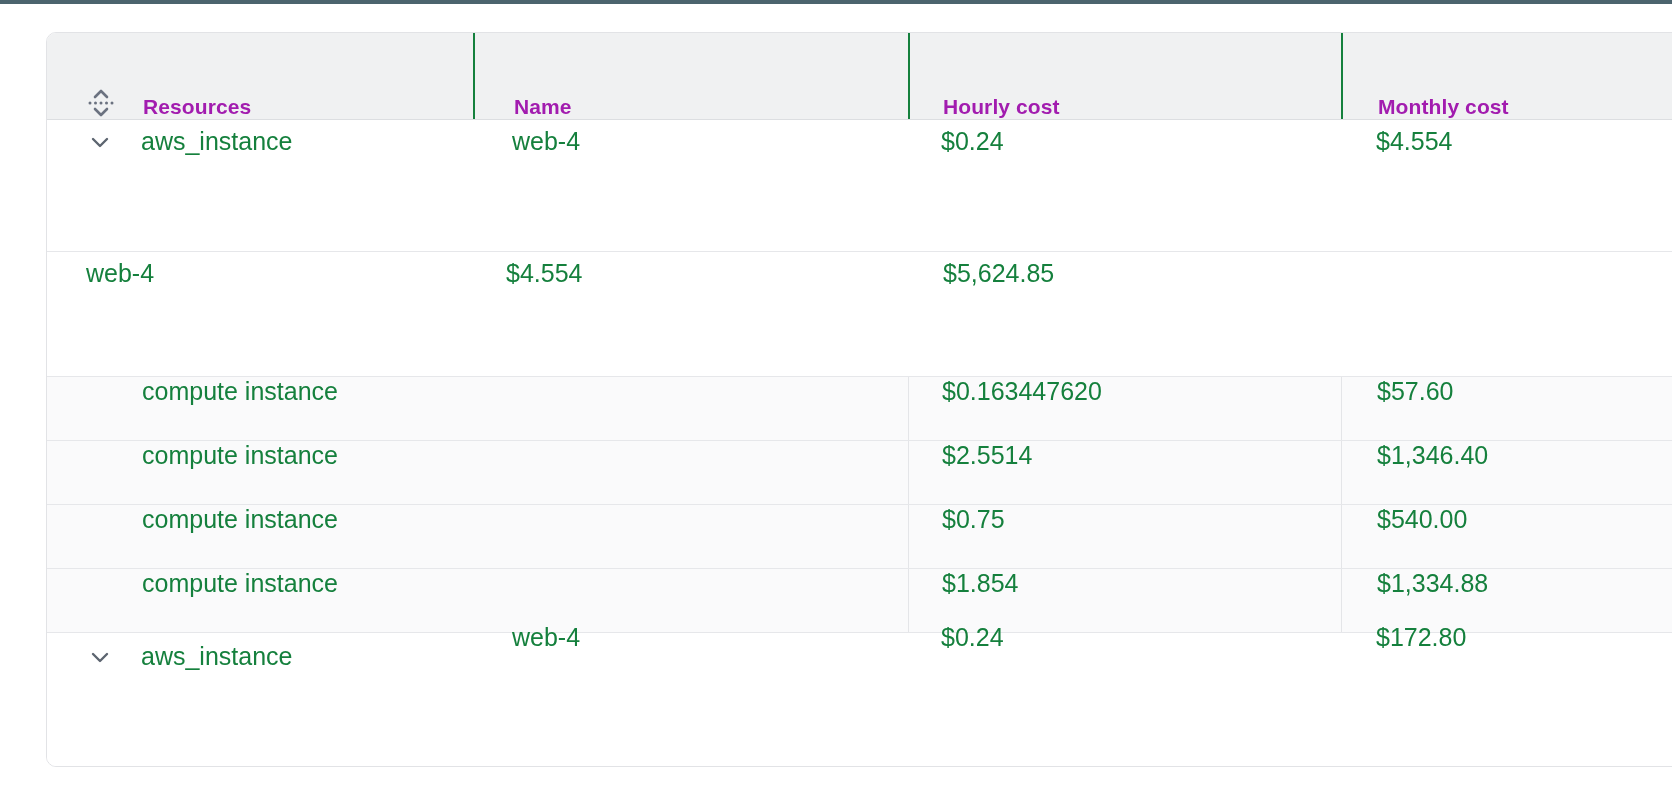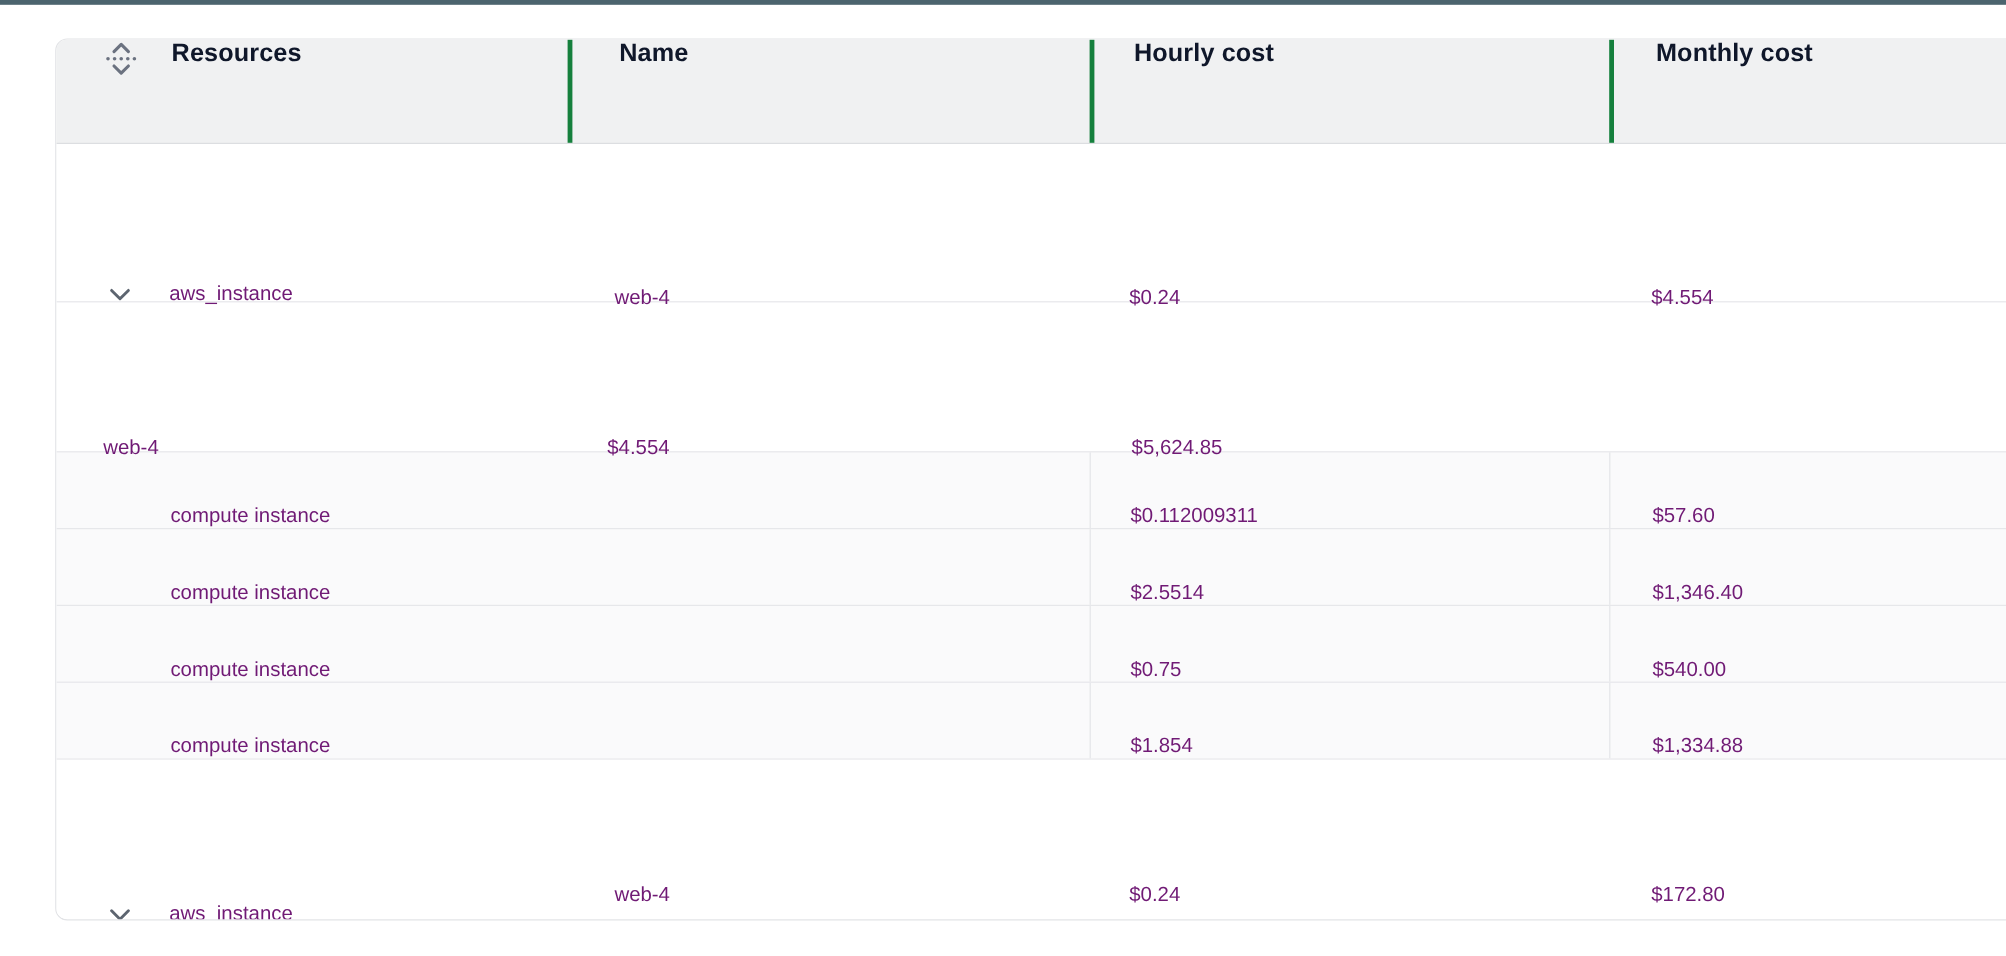--- a/index.html
+++ b/index.html
@@ -37,28 +37,28 @@
   }
   
   .table-header {
     height: 87px;
     background: #f0f1f2;
     border-bottom: 1px solid #dcdee1;
   }
   .th {
     height: 100%;
     display: flex;
-    align-items: flex-start;
+    align-items: flex-end;
     font-size: 21px;
     font-weight: 700;
-    color: #0f172a;
+    color: #a21caf;
     letter-spacing: 0.1px;
     box-sizing: border-box;
   }
-  .th + .th { border-left: 4px solid #15803d; }
+  .th + .th { border-left: 2px solid #15803d; }
   .th-resources { padding-left: 39px; }
   .th-name     { padding-left: 39px; }
   .th-hourly   { padding-left: 33px; }
   .th-monthly  { padding-left: 35px; }
   .drag-icon {
     width: 30px;
     height: 32px;
     margin-right: 27px;
     flex: 0 0 auto;
     display: inline-flex;
@@ -77,23 +77,23 @@
   .row-resource:nth-of-type(2) { height: 125px; }
   .row-resource:last-child     { height: 134px; }
   .row-sub {
     background: #fafafb;
     border-top: 1px solid #e6e7ea;
     height: 64px;
   }
   .cell {
     height: 100%;
     display: flex;
-    align-items: flex-end;
-    font-size: 17px;
-    color: #701a75;
+    align-items: flex-start;
+    font-size: 25px;
+    color: #15803d;
     box-sizing: border-box;
   }
   .cell-resource { padding-left: 40px; }
   .cell-name     { padding-left: 39px; }
   .cell-hourly   { padding-left: 33px; }
   .cell-monthly  { padding-left: 35px; }
   .row-resource .cell > .cell-inner { transform: translateY(7px); }
   .row-raised .cell-name > .cell-inner,
   .row-raised .cell-hourly > .cell-inner,
   .row-raised .cell-monthly > .cell-inner { transform: translateY(-10px); }
@@ -181,21 +181,21 @@
           <span class="cell-inner">$5,624.85</span>
         </div>
       </div>
       <div class="grid-row row-sub">
         <div class="cell cell-resource">
           <span class="cell-inner">
             <span>compute instance</span>
           </span>
         </div>
         <div class="cell cell-hourly">
-          <span class="cell-inner">$0.112009311</span>
+          <span class="cell-inner">$0.163447620</span>
         </div>
         <div class="cell cell-monthly">
           <span class="cell-inner">$57.60</span>
         </div>
       </div>
       <div class="grid-row row-sub">
         <div class="cell cell-resource">
           <span class="cell-inner">
             <span>compute instance</span>
           </span>

